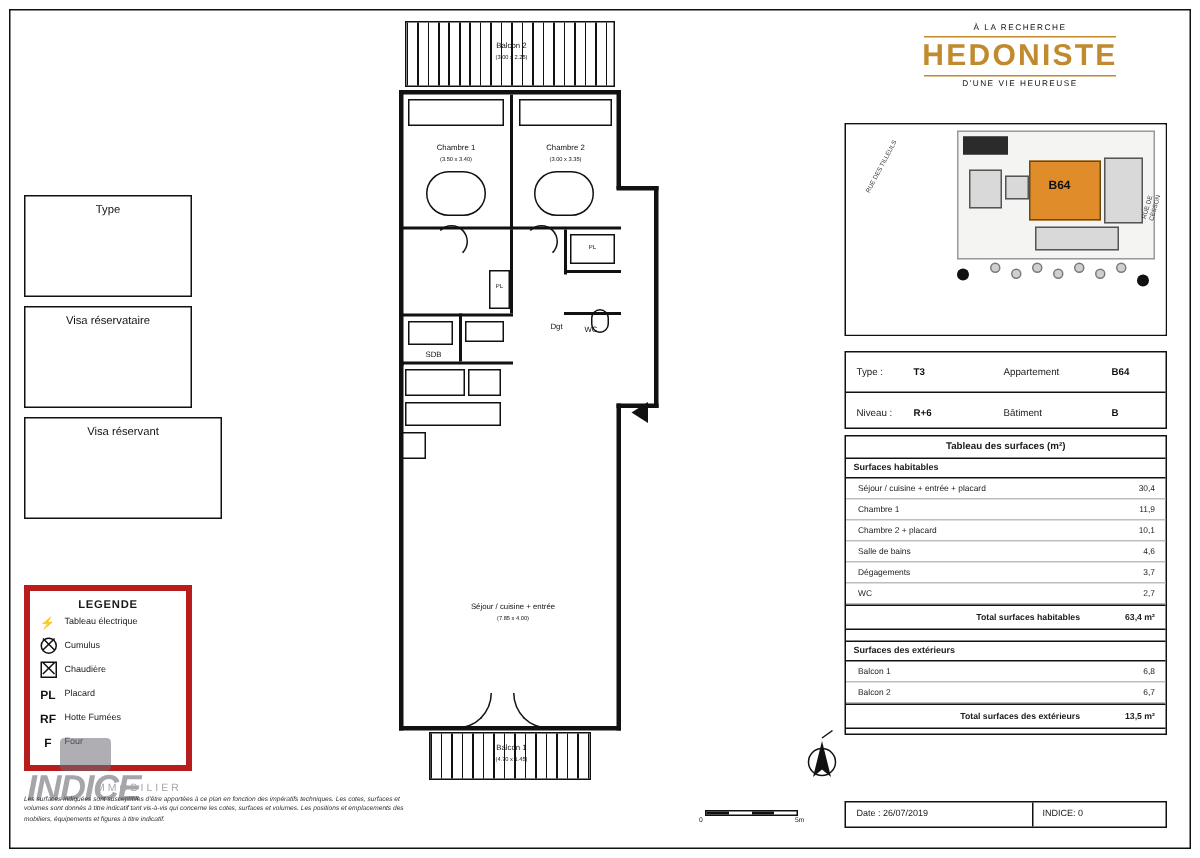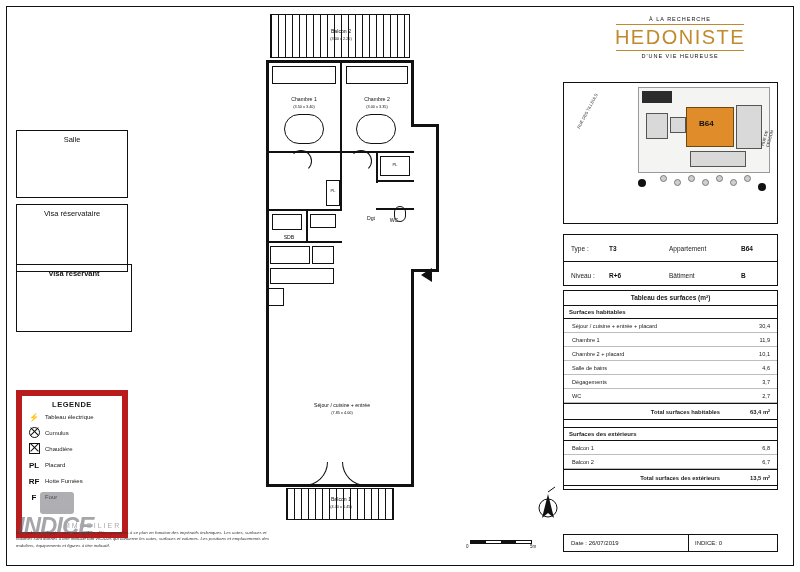--- a/index.html
+++ b/index.html
@@ -14,23 +14,23 @@
   .logo .cross{position:absolute;right:6px;top:2px;width:15px;height:15px;}
   .logo .cross:before,.logo .cross:after{content:"";position:absolute;background:#d4002a;}
   .logo .cross:before{left:5px;top:0;width:5px;height:15px;}
   .logo .cross:after{left:0;top:5px;width:15px;height:5px;}
 
   .lbox{position:absolute;left:16px;border:1px solid #111;box-sizing:border-box;}
   .lbox .cap{position:absolute;top:4px;left:0;width:100%;text-align:center;font-size:7.5px;color:#111;}
   #box-nom{top:56px;width:112px;height:68px;}
   #box-date{top:130px;width:112px;height:68px;}
   #box-visa-res{top:204px;width:112px;height:68px;}
-  #box-visa-rev{top:264px;width:116px;height:68px;font-weight:bold;}
-
-  #legend{position:absolute;left:16px;top:390px;width:112px;height:148px;border:6px solid #b91c1c;box-sizing:border-box;}
+  #box-visa-rev{top:278px;width:132px;height:68px;}
+
+  #legend{position:absolute;left:16px;top:390px;width:112px;height:124px;border:4px solid #b91c1c;box-sizing:border-box;}
   #legend .ltitle{text-align:center;font-size:7.5px;font-weight:bold;padding-top:4px;letter-spacing:.5px;}
   #legend .lrow{display:flex;align-items:center;height:16px;padding-left:4px;}
   #legend .lsym{width:16px;text-align:center;font-size:8px;color:#111;}
   #legend .ltxt{font-size:6px;color:#222;margin-left:3px;}
   .sym-box{display:inline-block;width:9px;height:9px;border:1px solid #111;position:relative;}
   .sym-box.x:before,.sym-box.x:after{content:"";position:absolute;left:-1px;top:3px;width:11px;height:1px;background:#111;}
   .sym-box.x:before{transform:rotate(45deg);}
   .sym-box.x:after{transform:rotate(-45deg);}
   .sym-circ{display:inline-block;width:9px;height:9px;border:1px solid #111;border-radius:50%;position:relative;}
   .sym-circ.x:before,.sym-circ.x:after{content:"";position:absolute;left:-1px;top:3px;width:11px;height:1px;background:#111;}
@@ -51,21 +51,21 @@
   .hatch{position:absolute;box-sizing:border-box;border:1px solid #111;
     background-image:repeating-linear-gradient(90deg,#111 0 1px,transparent 1px 7px);}
   .rlabel{position:absolute;font-size:5.2px;color:#111;text-align:center;line-height:1.25;}
   .rlabel b{font-weight:normal;}
   .door{position:absolute;border:1px solid #111;border-radius:50%;box-sizing:border-box;}
   .arrowblk{position:absolute;width:0;height:0;border-top:7px solid transparent;border-bottom:7px solid transparent;border-right:11px solid #111;}
 
   
   #hed{position:absolute;left:600px;top:16px;width:160px;height:56px;text-align:center;}
   #hed .h1{font-size:5.5px;letter-spacing:1px;color:#111;}
-  #hed .h2{font-size:20px;font-weight:normal;letter-spacing:1.5px;color:#c08a2e;line-height:1.05;}
+  #hed .h2{font-size:20px;font-weight:bold;letter-spacing:1.5px;color:#c08a2e;line-height:1.05;}
   #hed .h3{font-size:5.5px;letter-spacing:1px;color:#111;}
   #hed .rule{height:1px;background:#c08a2e;margin:2px 16px;}
 
   #sitemap{position:absolute;left:563px;top:82px;width:215px;height:142px;border:1px solid #111;box-sizing:border-box;background:#ffffff;overflow:hidden;}
   #sitemap .land{position:absolute;background:#f2f2f0;}
   #sitemap .bld{position:absolute;background:#d9d9d9;border:1px solid #555;box-sizing:border-box;}
   #sitemap .hl{position:absolute;background:#e08c2a;border:1px solid #6b4a12;box-sizing:border-box;}
   #sitemap .tree{position:absolute;width:7px;height:7px;border-radius:50%;background:#cfcfcf;border:1px solid #7a7a7a;box-sizing:border-box;}
   #sitemap .road{position:absolute;font-size:4.2px;color:#333;}
   #sitemap .b64{position:absolute;font-size:8px;font-weight:bold;color:#111;}
@@ -102,21 +102,21 @@
   #scale .t{position:absolute;font-size:4.5px;top:8px;}
 </style>
 </head>
 <body>
 
 <div id="page">
   <div class="frame"></div>
 
 
   <div class="lbox" id="box-date">
-    <div class="cap">Salle</div>
+    <div class="cap">Type</div>
   </div>
   <div class="lbox" id="box-visa-res">
     <div class="cap">Visa réservataire</div>
   </div>
   <div class="lbox" id="box-visa-rev">
     <div class="cap">Visa réservant</div>
   </div>
 
   <div id="legend">
     <div class="ltitle">LEGENDE</div>

